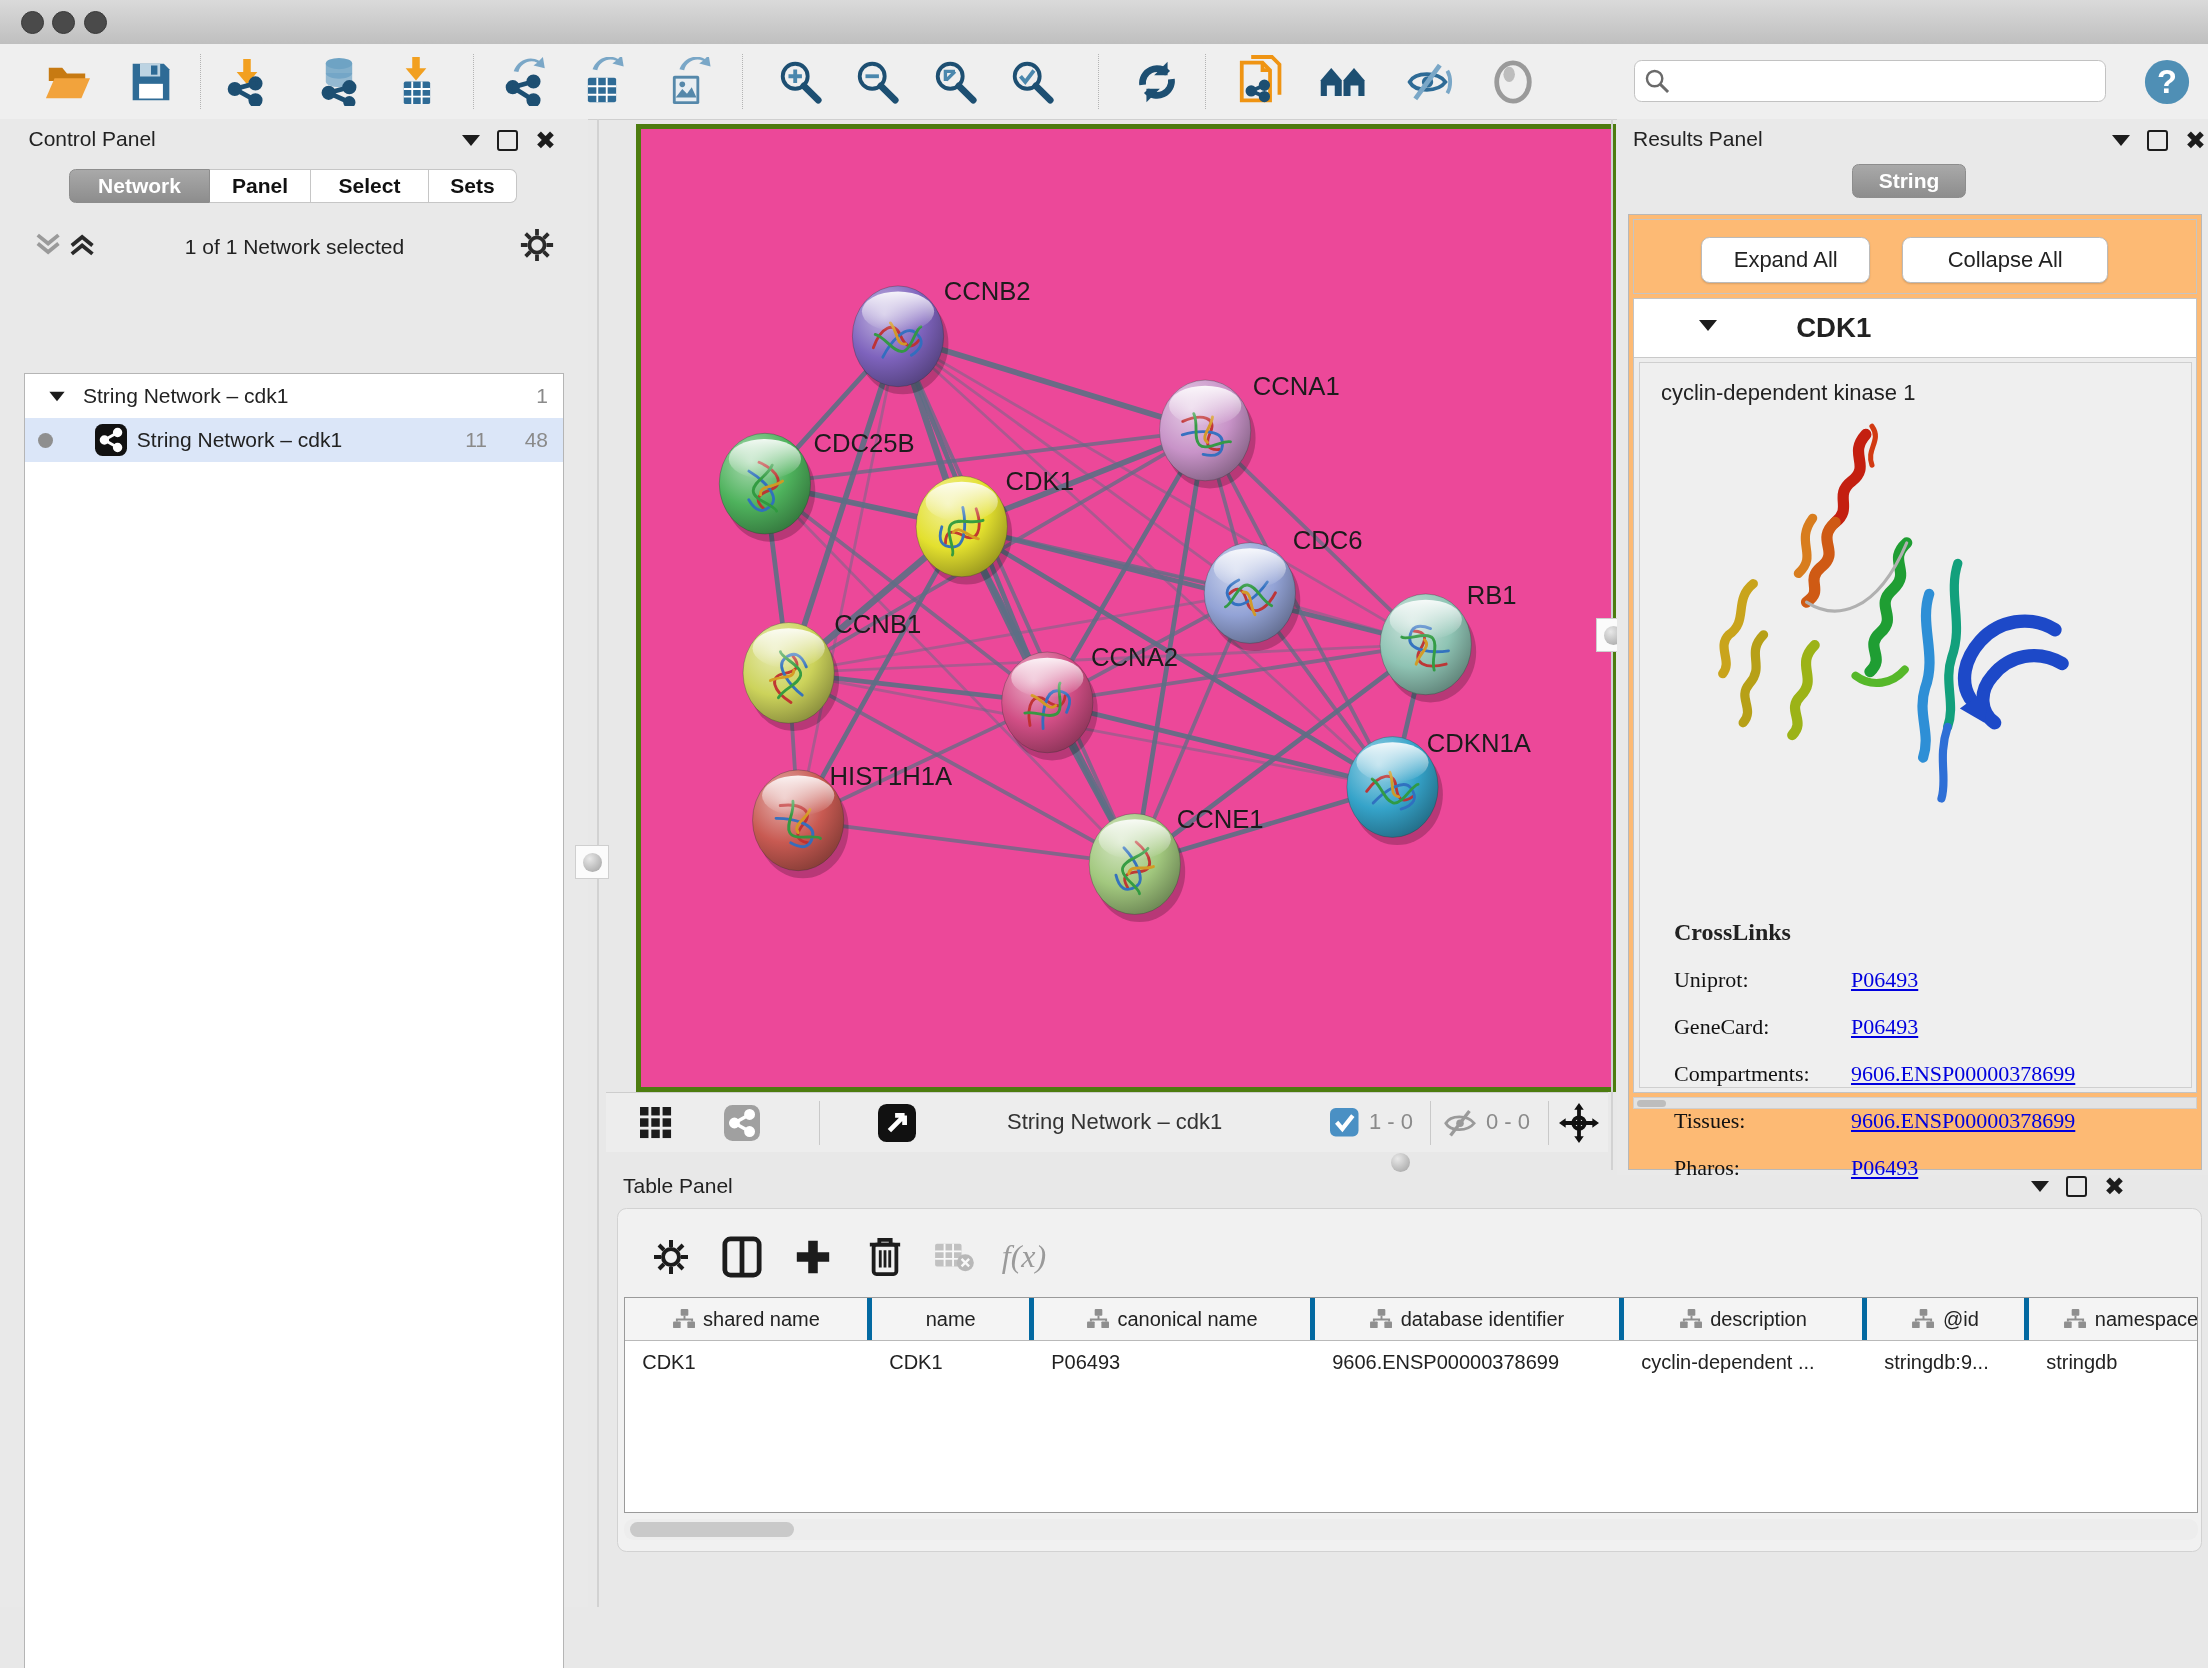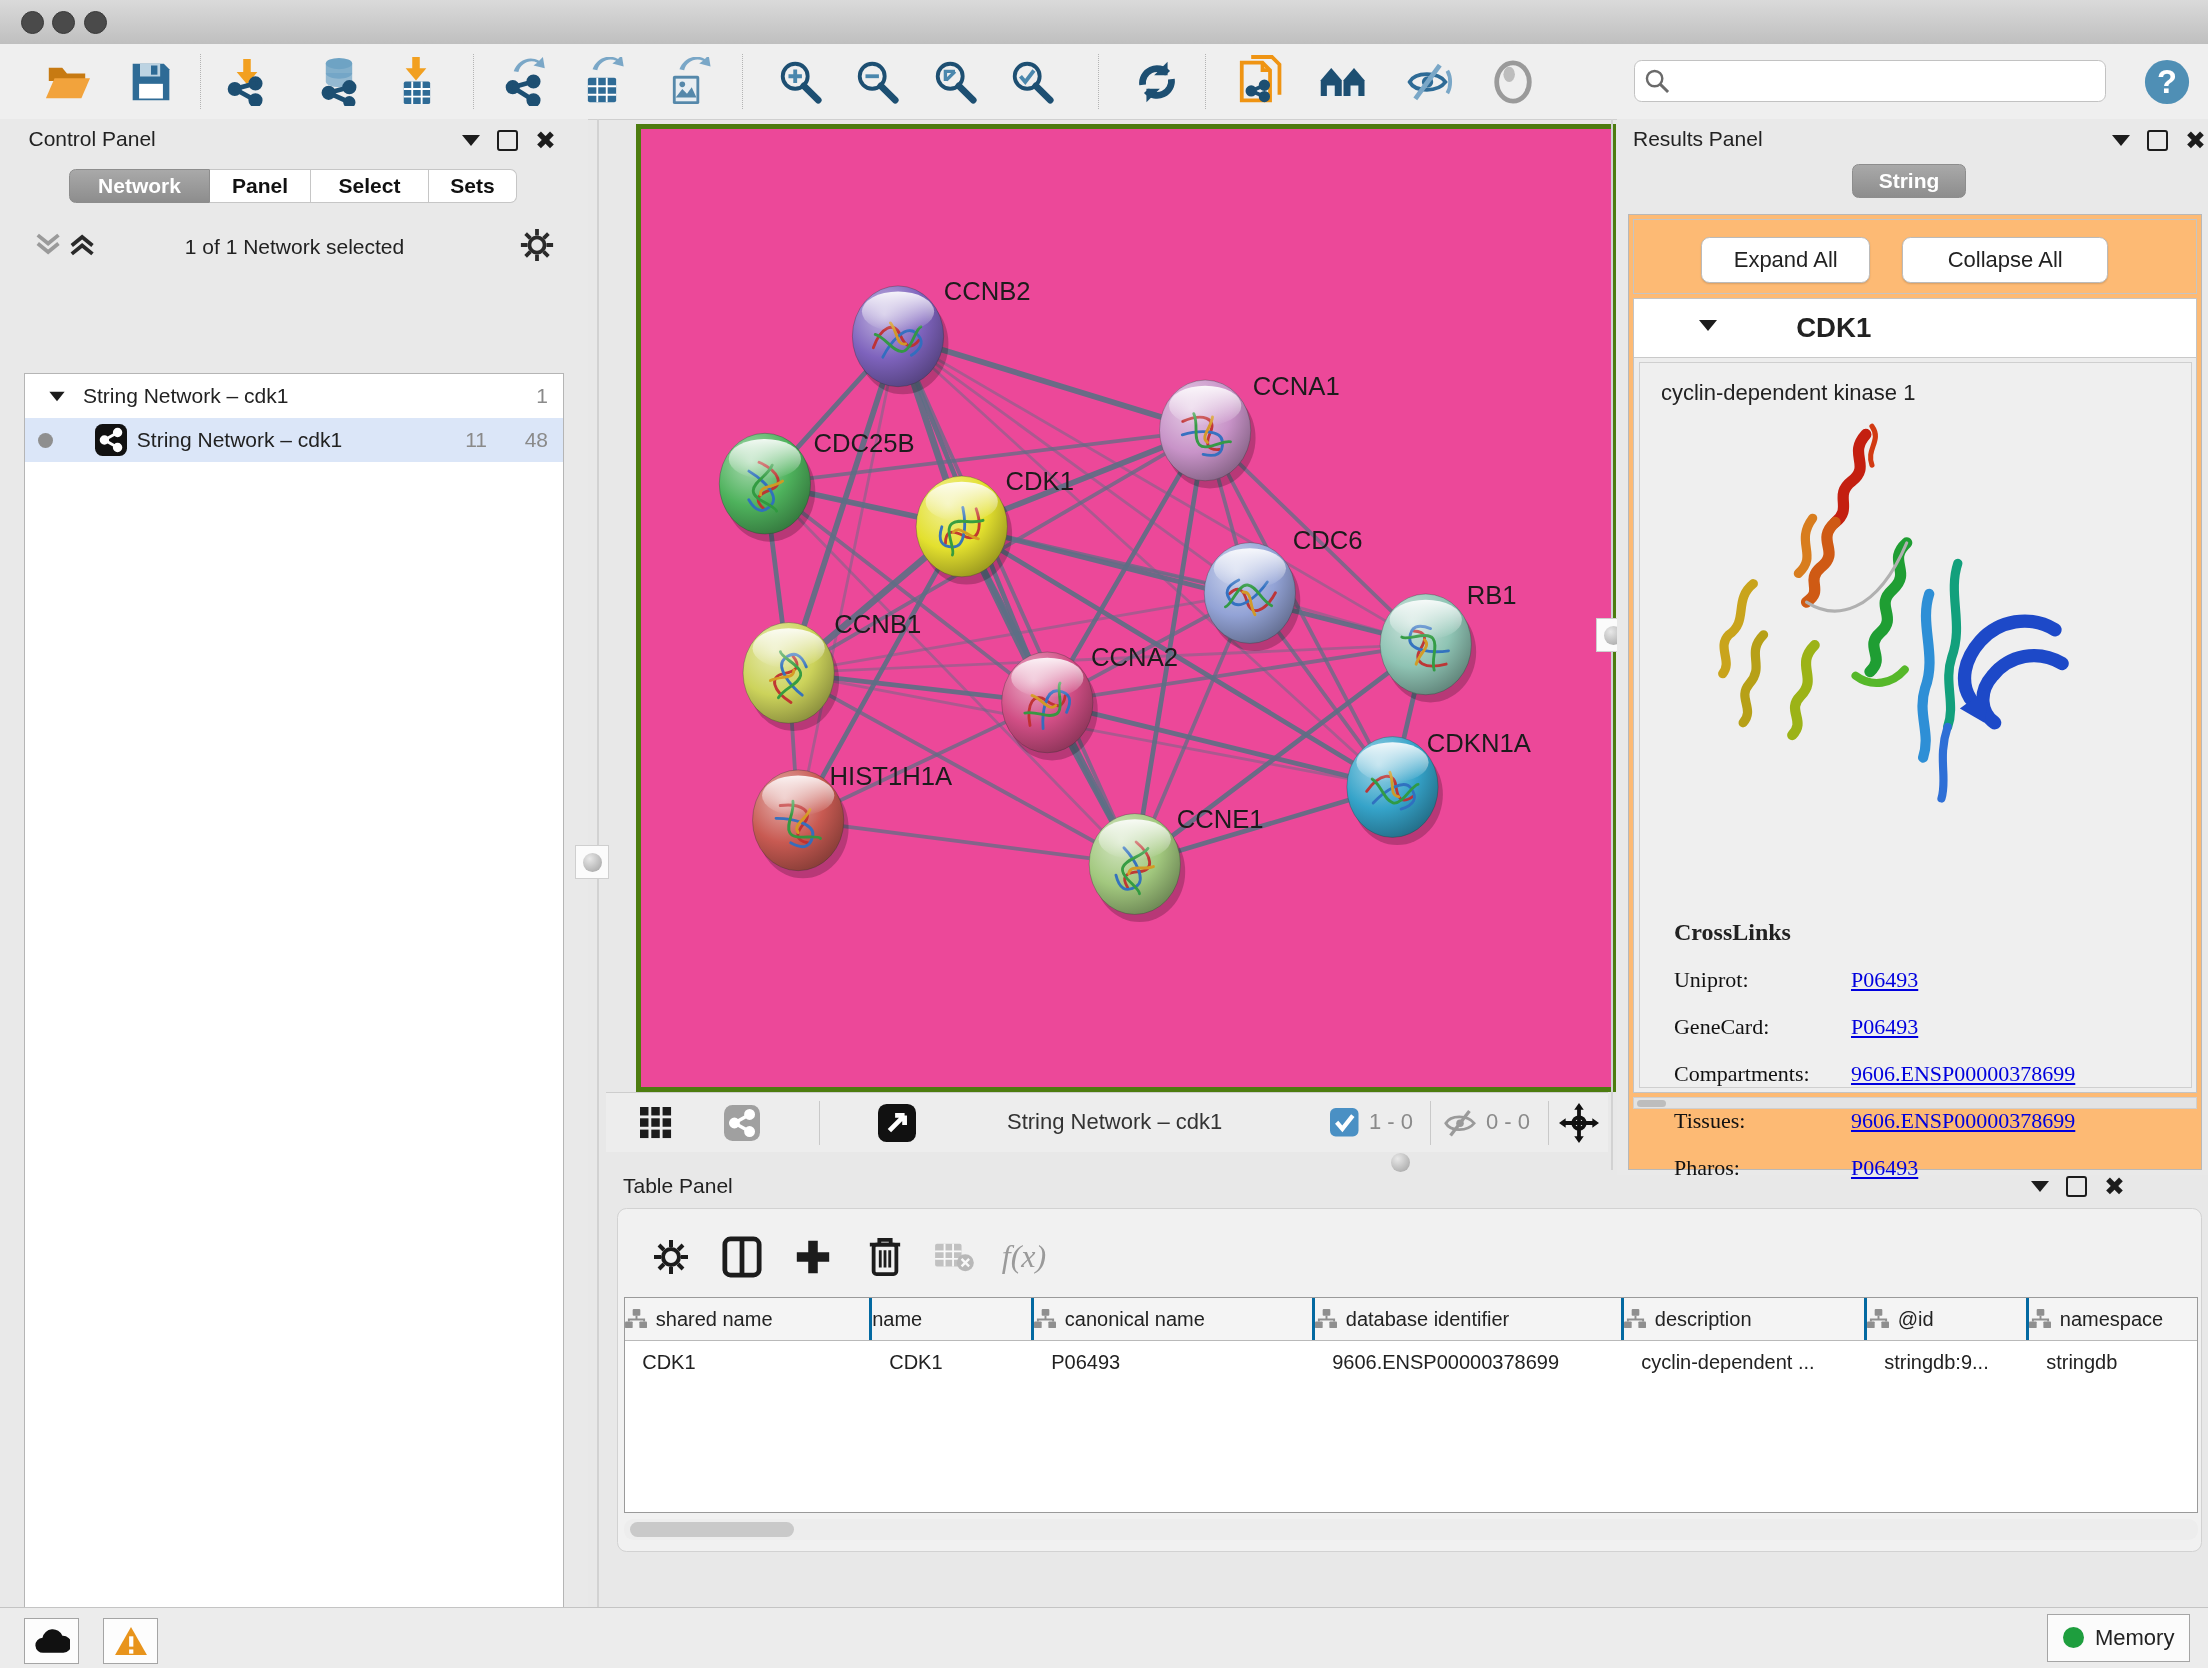--- a/index.html
+++ b/index.html
@@ -67,21 +67,21 @@
   .cl-link{color:#0000de;text-decoration:underline;}
   #rp-scroll{position:absolute;left:3.8px;top:882px;width:564px;height:12.4px;background:#e3e3e3;border:1px solid #cfcfcf;box-sizing:border-box;}
   #rp-thumb{position:absolute;left:2.9px;top:1.9px;width:28.5px;height:6.7px;background:#bdbdbd;border-radius:3.8px;}
   
   #table-panel{left:606px;top:1172px;width:1603px;height:436px;}
   #tp-box{position:absolute;left:10.5px;top:36px;width:1583px;height:342px;background:#f1f1f1;border:1px solid #d2d2d2;border-radius:9.5px;}
   .tp-tool{position:absolute;top:21px;width:53px;height:53px;display:flex;align-items:center;justify-content:center;}
   #fx{font-family:"Liberation Serif","DejaVu Serif",serif;font-style:italic;font-size:32px;color:#9a9a9a;}
   #ntable{position:absolute;left:6.7px;top:88px;width:1574px;height:216px;background:#fff;border:1.9px solid #9a9a9a;box-sizing:border-box;overflow:hidden;}
   #thead{display:flex;height:42px;background:#f4f4f4;border-bottom:1px solid #b9b9b9;}
-  .th{display:flex;align-items:center;gap:7.6px;border-right:3px solid #0369a1;
+  .th{display:flex;align-items:center;justify-content:center;gap:7.6px;border-right:5px solid #0369a1;
       font-size:20px;color:#222;flex:none;box-sizing:border-box;overflow:hidden;white-space:nowrap;}
   #trow{display:flex;height:42px;}
   .td{flex:none;box-sizing:border-box;padding-left:17px;font-size:20px;display:flex;align-items:center;overflow:hidden;white-space:nowrap;}
   #tp-scroll{position:absolute;left:6.7px;top:310px;width:1574px;height:21px;background:#ededed;border-radius:9.5px;}
   #tp-thumb{position:absolute;left:5.7px;top:2.9px;width:164px;height:15px;background:#c9c9c9;border-radius:7.6px;}
   #tp-tabs{position:absolute;left:515px;top:386px;}
   #tp-tabs .tab{height:42px;line-height:42px;font-size:22px;}
   
   #statusbar{left:0;top:1607px;width:2208px;height:61px;background:#ececec;border-top:1px solid #c4c4c4;}
   .sb-btn{position:absolute;top:9.5px;width:55px;height:46px;background:#fdfdfd;border:1.9px solid #a5a5a5;
@@ -848,32 +848,14 @@
             <div class="td" style="width: 162px;">stringdb:9...</div>
             <div class="td" style="width: 209px;">stringdb</div>
           </div>
       </div>
       <div id="tp-scroll">
           <div id="tp-thumb"></div>
         </div>
     </div>
   </div>
 
-  <div id="statusbar" class="abs">
-    <div class="sb-btn" style="left:24px">
-      <svg width="36" height="25" viewBox="0 0 38 26">
-          <path d="M10 26a8 8 0 0 1-1-16 11 11 0 0 1 21-2 7 7 0 0 1 1 18z" fill="#111"></path>
-        </svg>
-      </div>
-    <div class="sb-btn" style="left:103px">
-      <svg width="34" height="30" viewBox="0 0 36 32">
-          <path d="M18 1l17 30H1z" fill="#e8941c"></path>
-          <rect x="16" y="11" width="4.5" height="11" fill="#fff"></rect>
-          <rect x="16" y="25" width="4.5" height="4.5" fill="#fff"></rect>
-        </svg>
-      </div>
-    <div id="memory-btn">
-      <div id="memory-dot" style="background: rgb(30, 158, 62);"></div>
-      <span>Memory</span>
-    </div>
-  </div>
 </div>
 
 
 </body></html>

